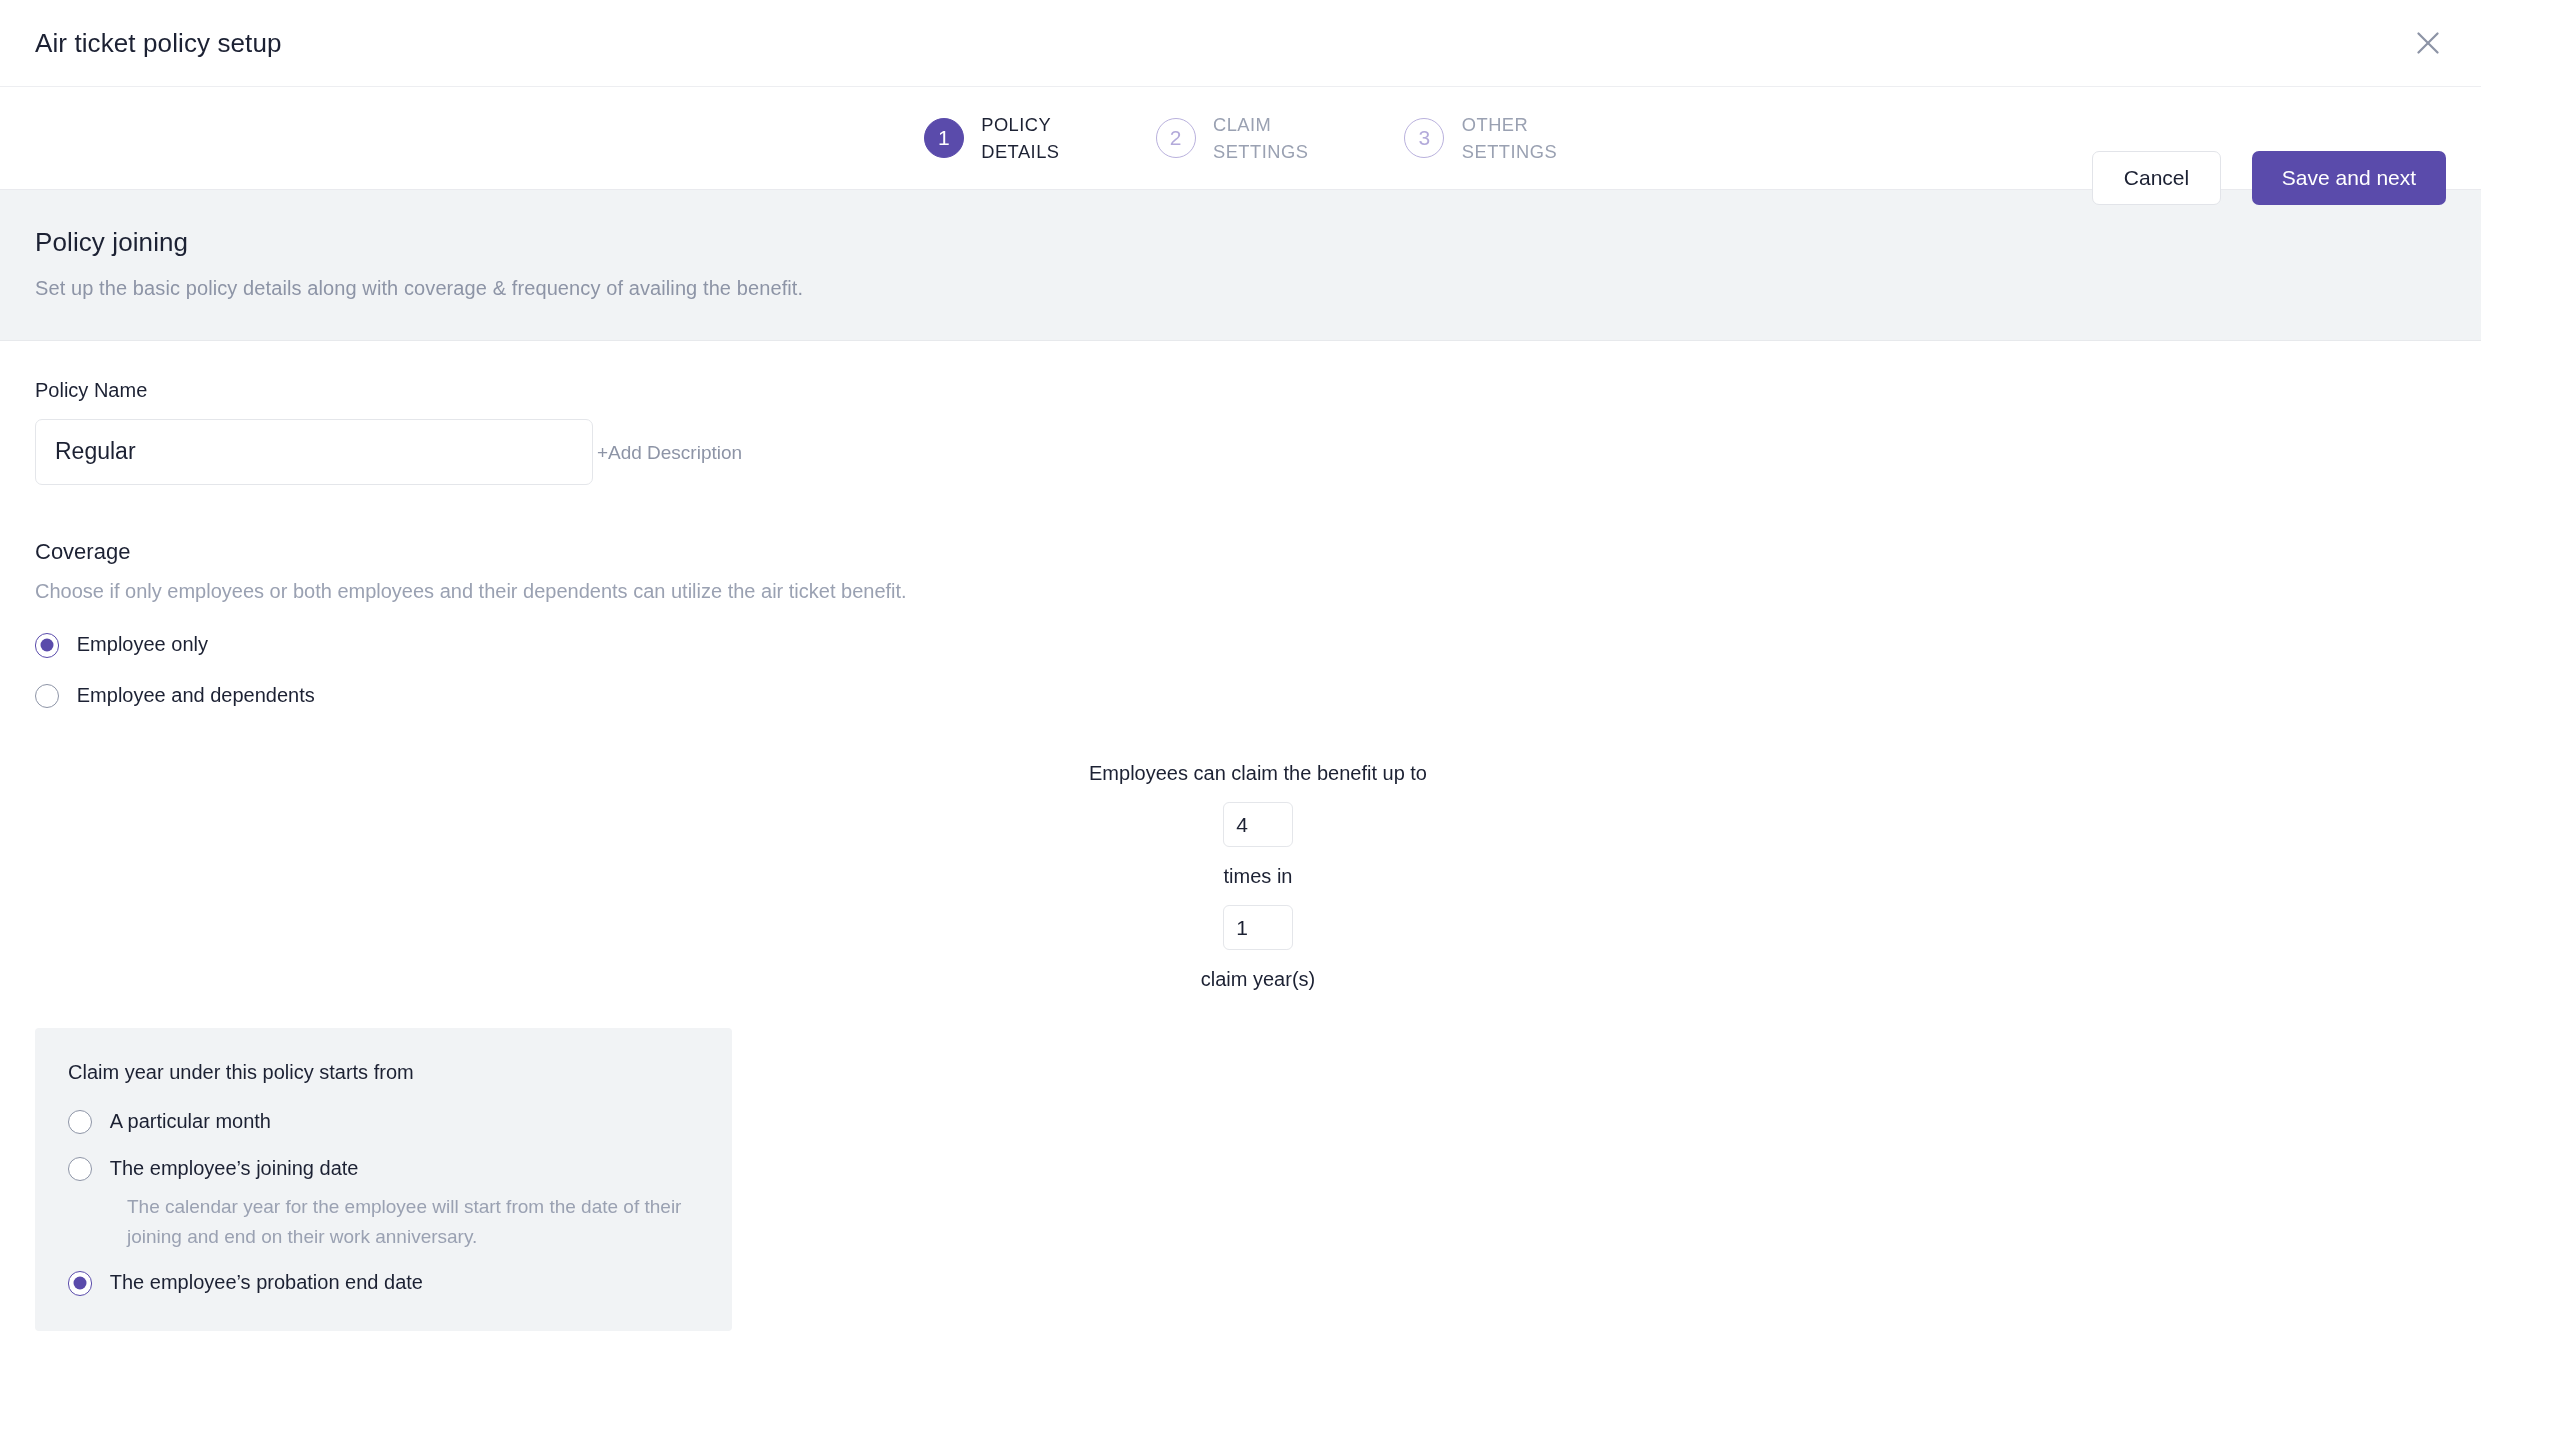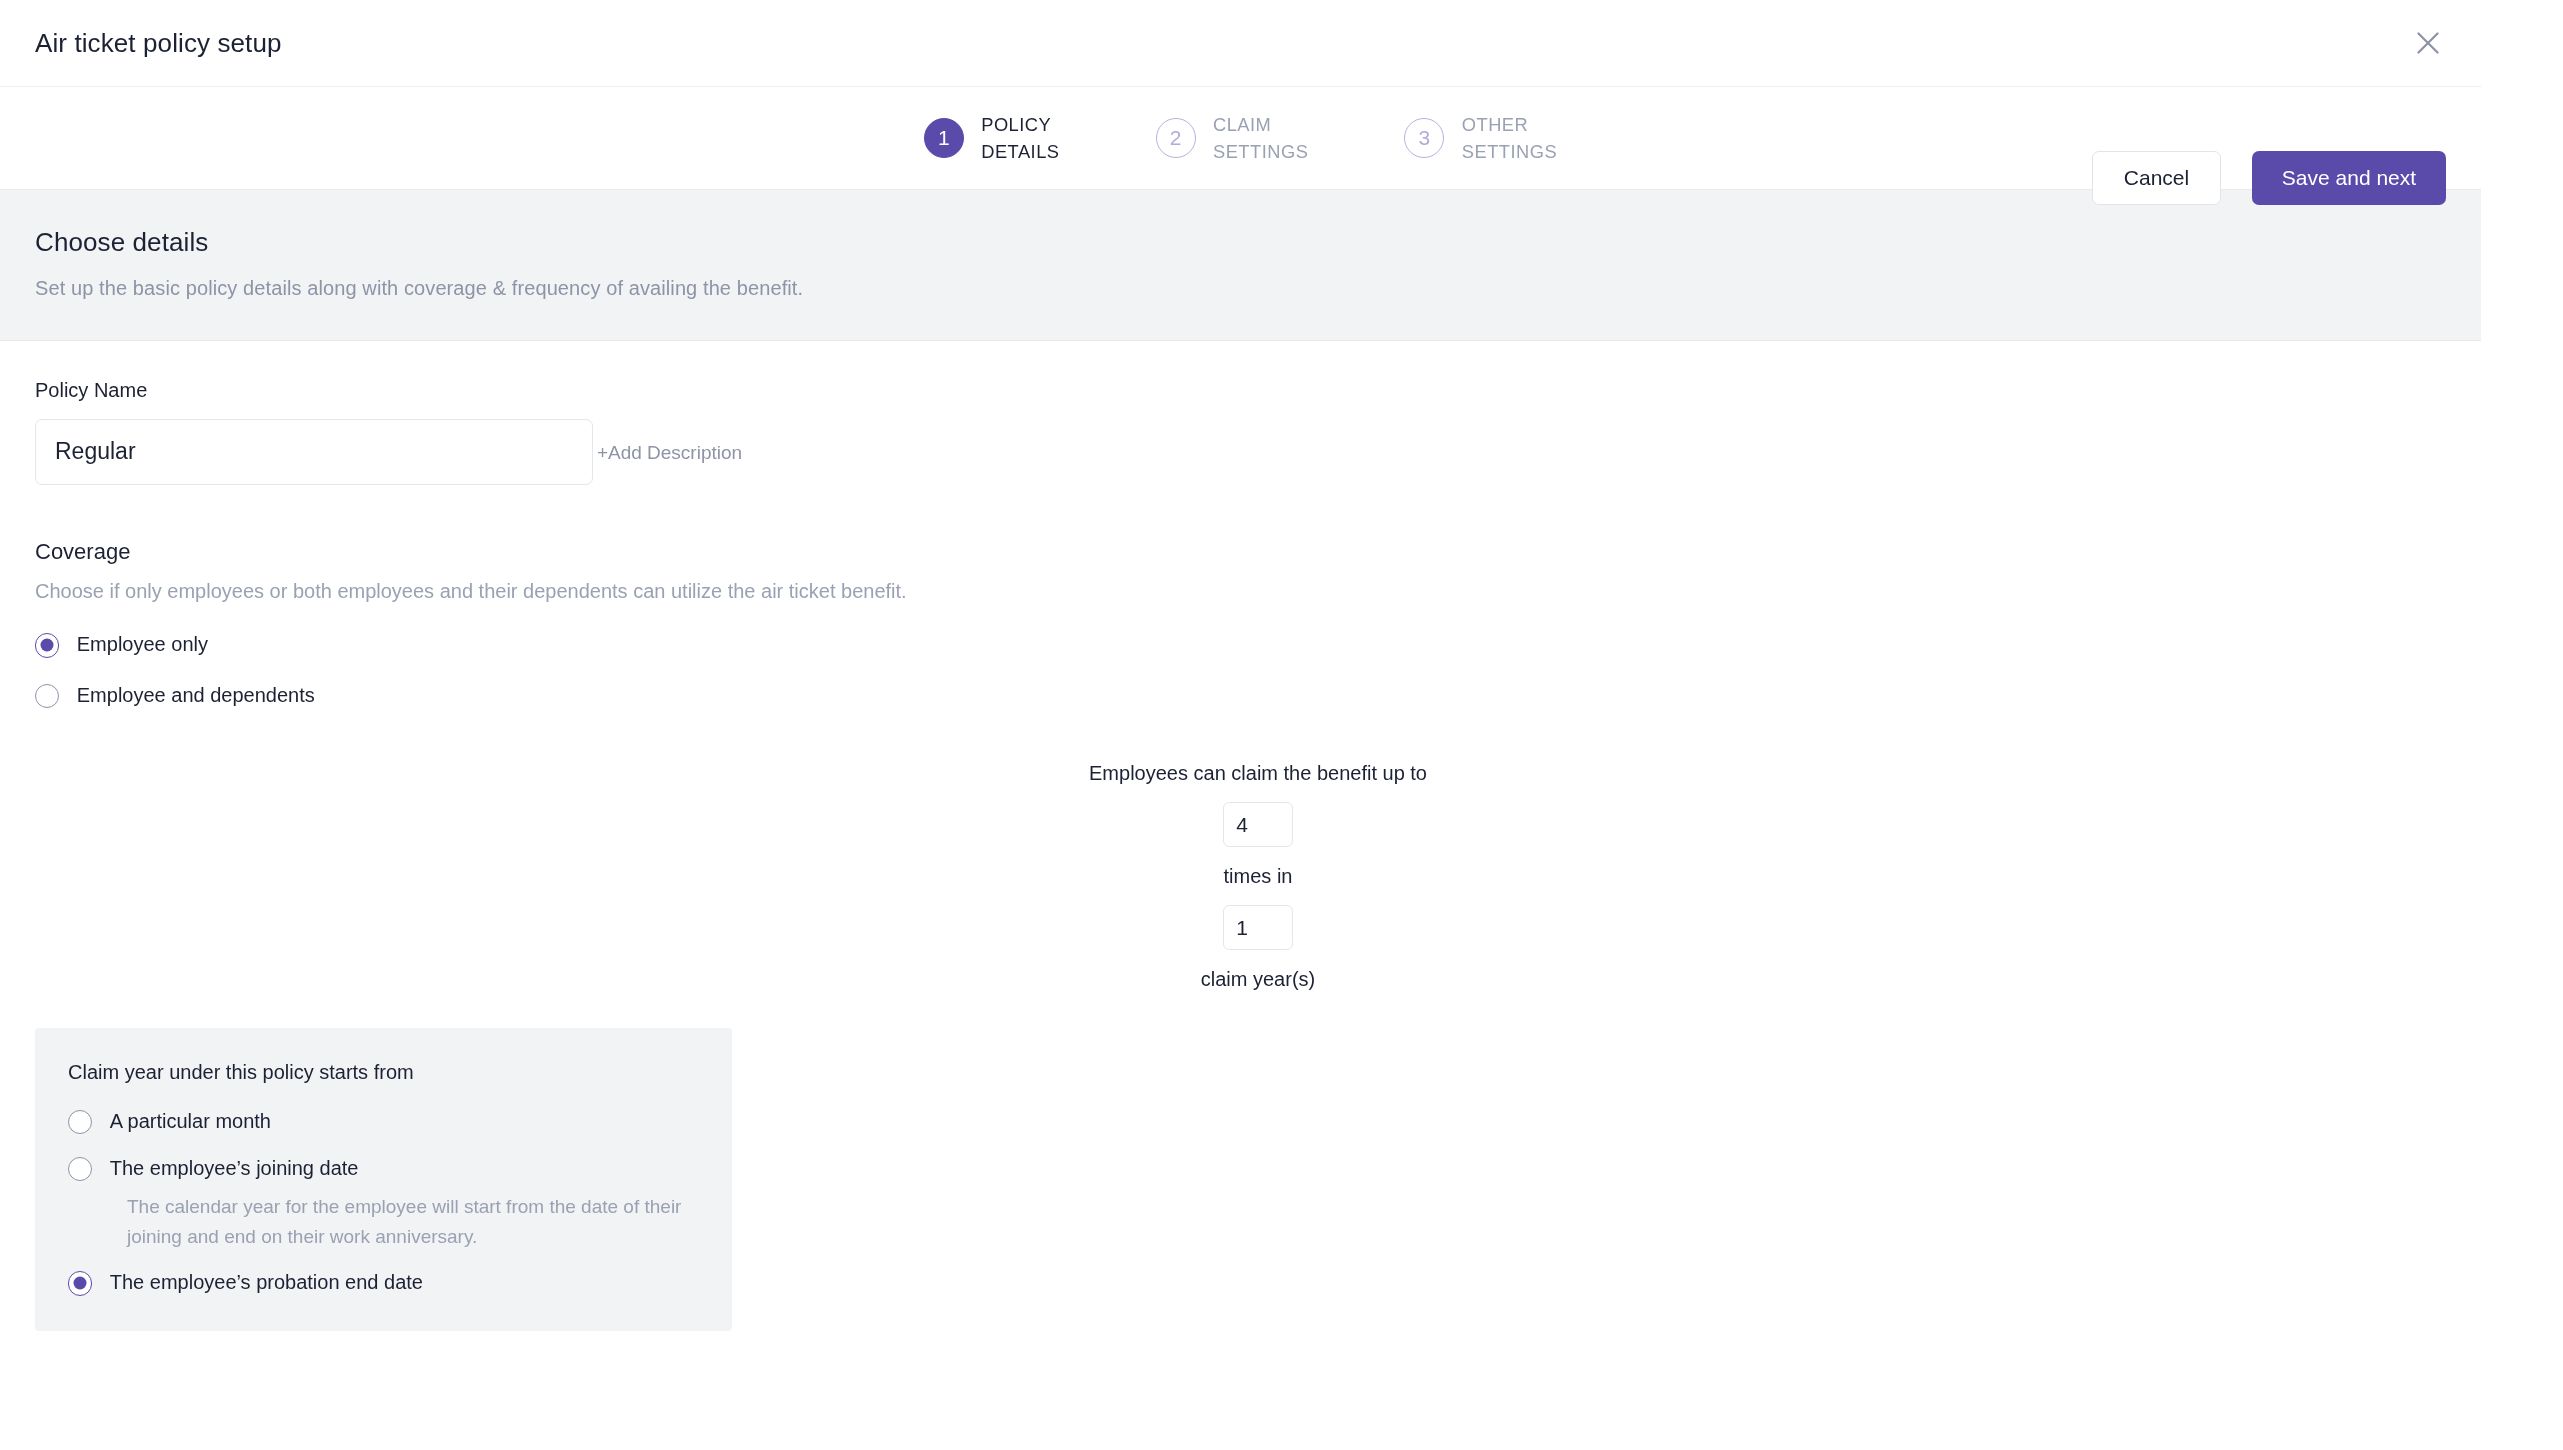--- a/index.html
+++ b/index.html
@@ -318,21 +318,21 @@
 
     </div>
 
     <div class="stepbar-actions">
       <button class="btn btn-cancel">Cancel</button>
       <button class="btn btn-primary">Save and next</button>
     </div>
   </div>
 
   <div class="section-band">
-    <div class="section-title">Choose details</div>
+    <div class="section-title">Policy joining</div>
     <div class="section-sub">Set up the basic policy details along with coverage &amp; frequency of availing the benefit.</div>
   </div>
 
   <div class="body">
 
     <div>
       <div class="field-label">Policy Name</div>
       <input class="text-input" type="text" value="Regular" style="">
       <div class="add-desc">+Add Description</div>
     </div>

